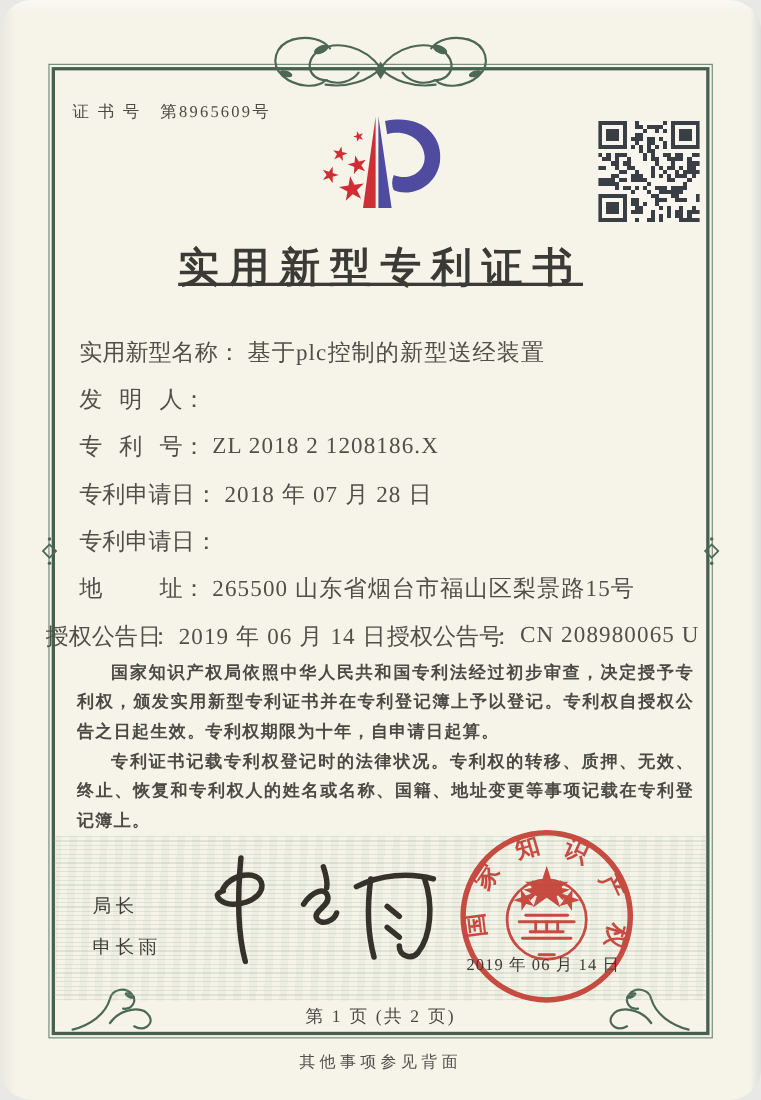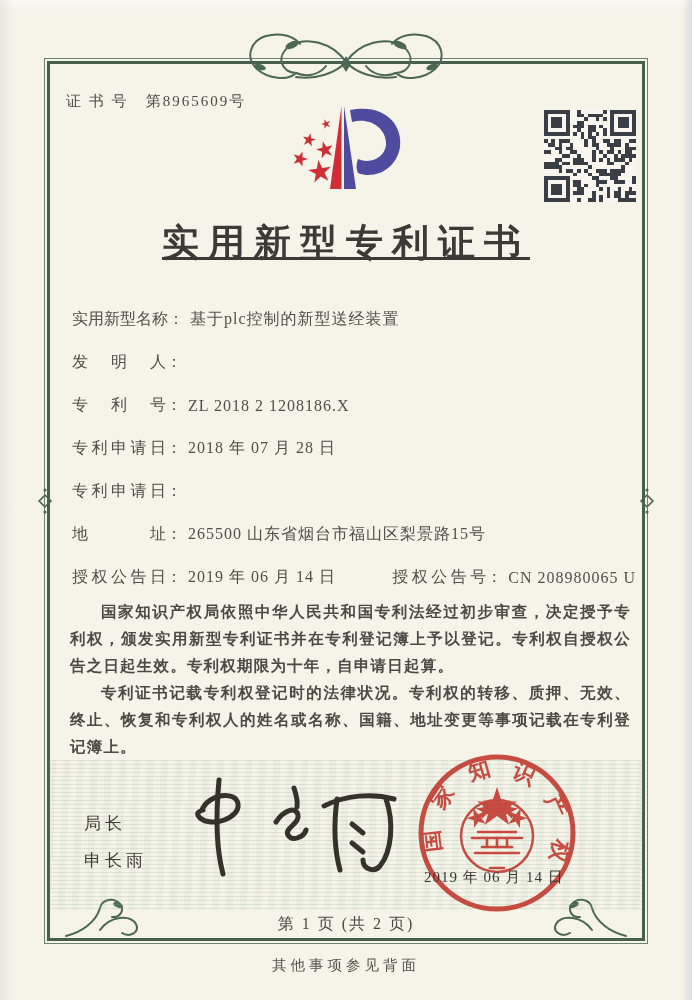--- a/index.html
+++ b/index.html
@@ -6,35 +6,36 @@
   .page{
     position:relative;width:692px;height:1000px;margin:0 auto;
     background:
       linear-gradient(90deg, rgba(210,212,205,.35) 0, rgba(255,255,255,0) 14px),
       linear-gradient(270deg, rgba(185,196,204,.45) 0, rgba(255,255,255,0) 10px),
       linear-gradient(180deg, rgba(255,255,255,.5) 0, rgba(255,255,255,0) 12px),
       #f6f3e9;
     overflow:hidden;
     font-family:"Liberation Serif","DejaVu Serif",serif;
     color:#45433e;
+    border-radius:29px;
   }
   
   .frame{position:absolute;left:44px;right:44px;top:58px;bottom:56px;
     border:1px solid #6b8372;}
   .frame-inner{position:absolute;inset:2px;border:3px solid #46604e;}
   .ornament{position:absolute;}
   .ornament svg{display:block;}
   
   .certno{position:absolute;left:66px;top:92px;font-size:15px;letter-spacing:2px;color:#4c4a45;}
   .logo{position:absolute;left:268px;top:102px;}
   .qr{position:absolute;left:544px;top:110px;width:92px;height:92px;}
   .title{position:absolute;left:0;right:0;top:218px;text-align:center;
     font-size:37px;font-weight:700;letter-spacing:9px;color:#3b3a36;text-decoration:underline;}
   
-  .fields{position:absolute;left:72px;right:56px;top:298px;font-size:16px;color:#514f49;}
+  .fields{position:absolute;left:72px;right:56px;top:298px;font-size:21px;color:#514f49;}
   .fieldline{height:43px;display:flex;align-items:center;white-space:nowrap;}
   .flabel{display:inline-block;min-width:94px;text-align:justify;text-align-last:justify;}
   .fcolon{margin-right:6px;}
   .fvalue{letter-spacing:1px;}
   .grantline{height:43px;display:flex;align-items:center;white-space:nowrap;justify-content:flex-end;}
   .grant-gap{width:62px;}
   
   .bodytext{position:absolute;left:70px;right:61px;top:598px;
     font-size:15.5px;line-height:27px;letter-spacing:1.2px;color:#4c4a45;text-align:justify;font-weight:bold;}
   .bodytext p{margin:0;text-indent:2em;}

